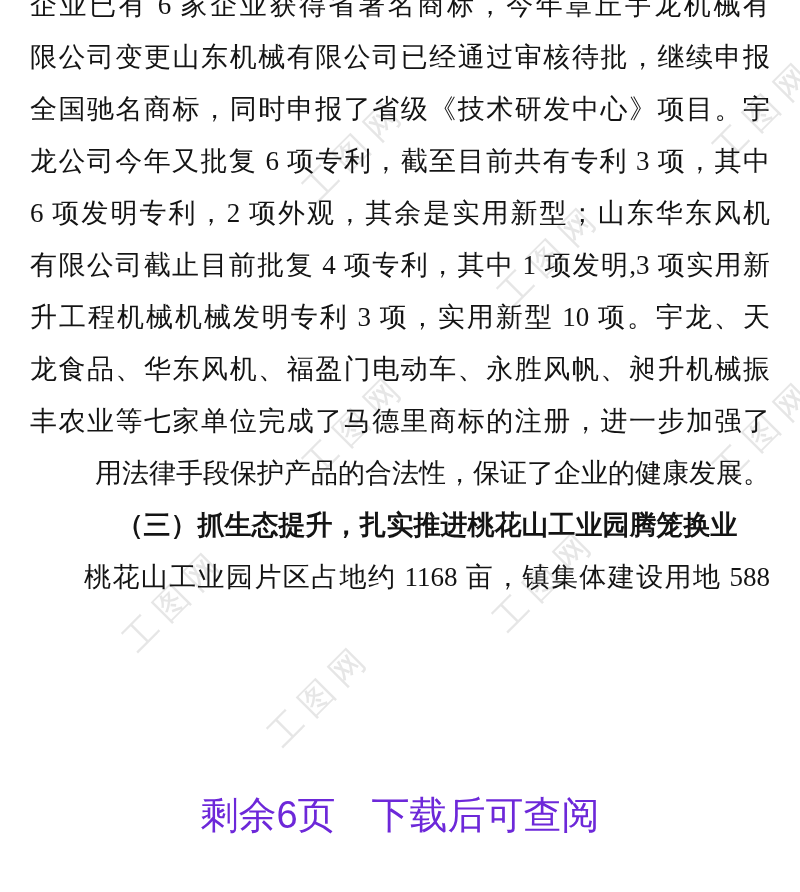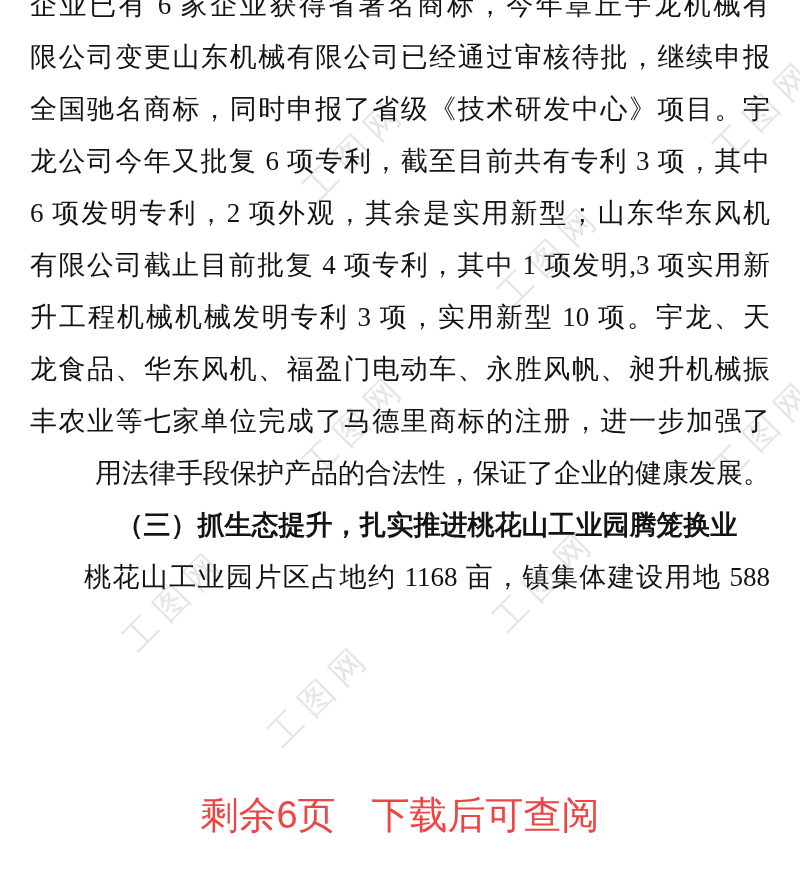--- a/index.html
+++ b/index.html
@@ -64,21 +64,21 @@
   
   .footer {
     position: absolute;
     left: 0;
     top: 792px;
     width: 100%;
     text-align: center;
     font-family: "Liberation Sans", "DejaVu Sans", sans-serif;
     font-size: 38px;
     line-height: 46px;
-    color: #ef4444;
+    color: #6d28d9;
     z-index: 2;
   }
   .footer .hint-gap { margin-left: 36px; }
 </style>
 </head>
 <body>
 
 <div class="page">
 
   <div class="watermark-layer">

